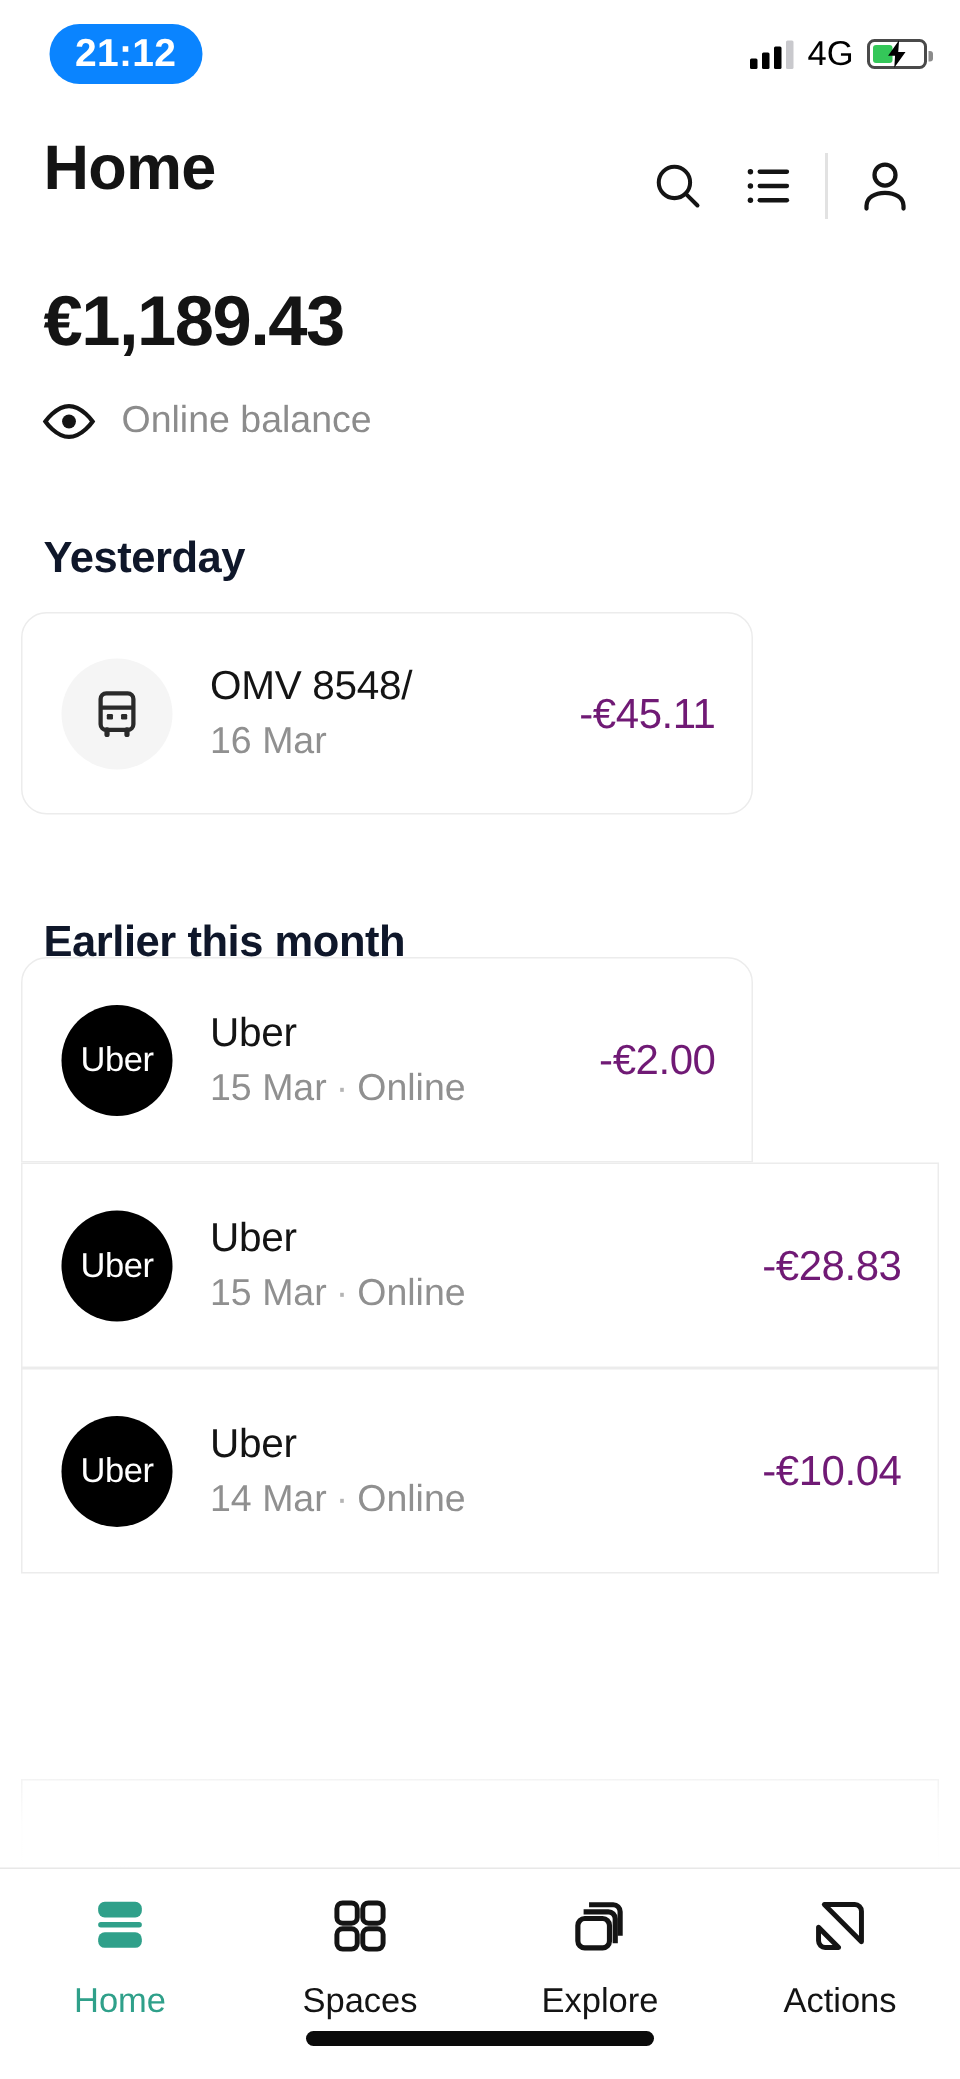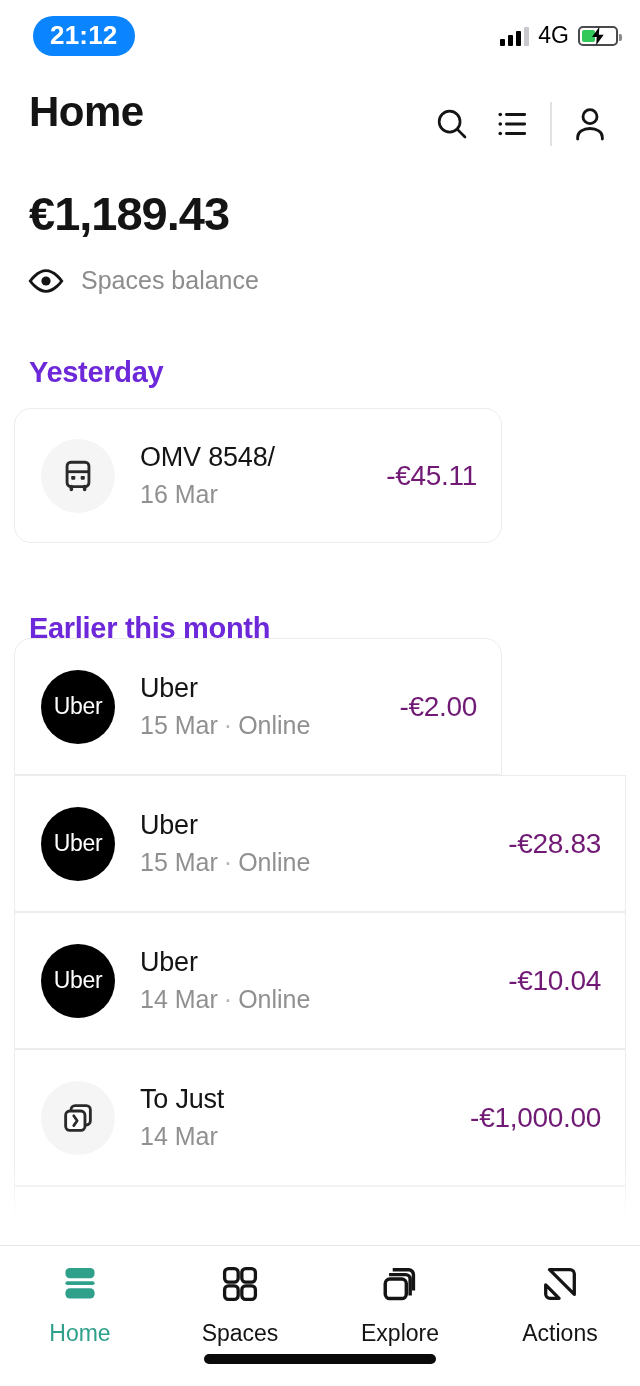--- a/index.html
+++ b/index.html
@@ -39,21 +39,21 @@
   .hdr-actions{ position:absolute; right:20px; top:4px; display:flex; align-items:center; gap:0; }
   .ic-btn{ width:60px; height:56px; display:flex; align-items:center; justify-content:center; }
   .hdr-divider{ width:2px; height:44px; background:#e2e2e2; margin:0 8px; }
 
   
   .balance{ position:absolute; top:186px; left:29px; font-size:47px; font-weight:700; color:#141414; letter-spacing:-1px; }
   .balance-row{ position:absolute; top:266px; left:27px; display:flex; align-items:center; gap:16px; }
   .balance-label{ font-size:25px; color:#8c8c8c; font-weight:400; }
 
   
-  .section-title{ position:absolute; left:29px; font-size:29px; font-weight:700; color:#6d28d9; letter-spacing:-.3px; }
+  .section-title{ position:absolute; left:29px; font-size:29px; font-weight:700; color:#0f172a; letter-spacing:-.3px; }
   .sec1-title{ top:356px; }
   .sec2-title{ top:612px; }
 
   .card{
     position:absolute; left:14px; width:488px;
     background:#fff; border:1px solid #ececec; border-radius:17px;
   }
   .card-joined{ position:absolute; left:14px; width:612px; background:#fff; border:1px solid #ececec; }
 
   .row{ display:flex; align-items:center; height:100%; padding:0 24px 0 26px; }
@@ -145,21 +145,21 @@
       </div>
     </div>
   </div>
 
   <div class="balance">€1,189.43</div>
   <div class="balance-row">
     <svg width="38" height="26" viewBox="0 0 28 18">
       <path d="M14 1.4C7.6 1.4 2.4 9 2.4 9S7.6 16.6 14 16.6 25.6 9 25.6 9 20.4 1.4 14 1.4z" fill="none" stroke="#141414" stroke-width="2.1"></path>
       <circle cx="14" cy="9" r="3.4" fill="#141414"></circle>
     </svg>
-    <span class="balance-label">Spaces balance</span>
+    <span class="balance-label">Online balance</span>
   </div>
 
   <div class="section-title sec1-title">Yesterday</div>
 
   <div class="card" style="top:408px; height:135px;">
     <div class="row">
       <div class="avatar grey">
         <svg width="38" height="38" viewBox="0 0 24 24" fill="none" stroke="#2a2a2a" stroke-width="1.8">
           <rect x="5.1" y="3.3" width="13.8" height="15.4" rx="2.4"></rect>
           <line x1="5.1" y1="9.3" x2="18.9" y2="9.3"></line>
@@ -217,36 +217,20 @@
       <div class="row-text">
         <div class="row-title">Uber</div>
         <div class="row-sub">
           <span>14 Mar</span><span class="dot">·</span><span>Online</span>
         </div>
       </div>
       <div class="row-amt">-€10.04</div>
     </div>
   </div>
 
-  <div class="card-joined" style="top:1049px; height:137px;">
-    <div class="row">
-      <div class="avatar grey">
-        <svg width="38" height="38" viewBox="0 0 24 24">
-          <rect x="7.6" y="4.2" width="12.2" height="12.2" rx="2.6" fill="#fff" stroke="#2a2a2a" stroke-width="1.8"></rect>
-          <rect x="4.2" y="7.6" width="12.2" height="12.2" rx="2.6" fill="#fff" stroke="#2a2a2a" stroke-width="1.8"></rect>
-          <path d="M9.3 10.6l2.2 3.1-2.2 3.1" fill="none" stroke="#2a2a2a" stroke-width="1.7" stroke-linecap="round" stroke-linejoin="round"></path>
-        </svg>
-      </div>
-      <div class="row-text">
-        <div class="row-title">To Just</div>
-        <div class="row-sub">14 Mar</div>
-      </div>
-      <div class="row-amt">-€1,000.00</div>
-    </div>
-  </div>
 
   <div class="card-joined" style="top:1186px; height:137px; overflow:hidden;">
     <div class="row" style="padding-top:40px; align-items:flex-start;">
       <div class="avatar grey" style="margin-top:16px;">
         <svg width="38" height="38" viewBox="0 0 24 24">
           <rect x="7.6" y="4.2" width="12.2" height="12.2" rx="2.6" fill="#fff" stroke="#2a2a2a" stroke-width="1.8"></rect>
           <rect x="4.2" y="7.6" width="12.2" height="12.2" rx="2.6" fill="#fff" stroke="#2a2a2a" stroke-width="1.8"></rect>
           <path d="M9.3 10.6l2.2 3.1-2.2 3.1" fill="none" stroke="#2a2a2a" stroke-width="1.7" stroke-linecap="round" stroke-linejoin="round"></path>
         </svg>
       </div>

